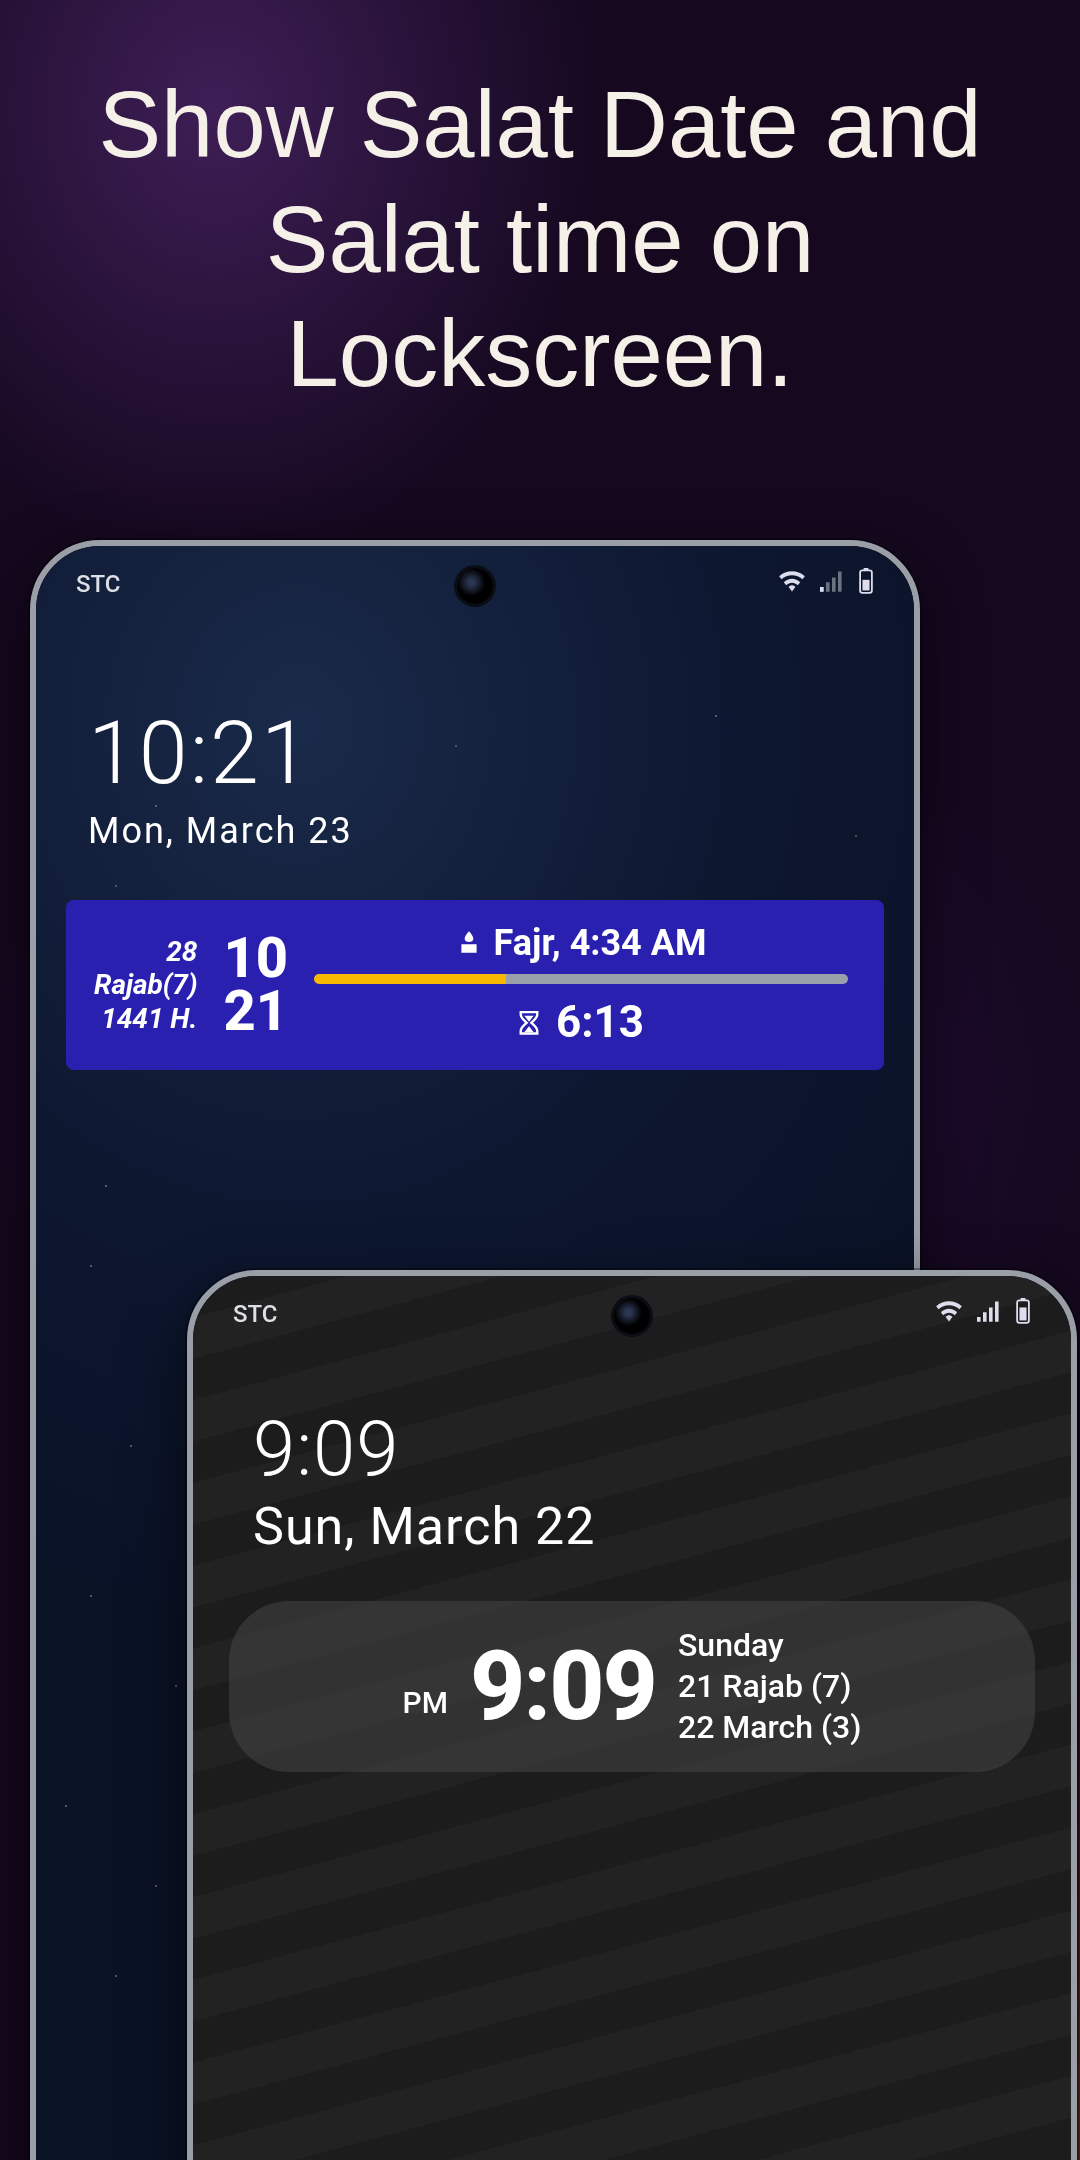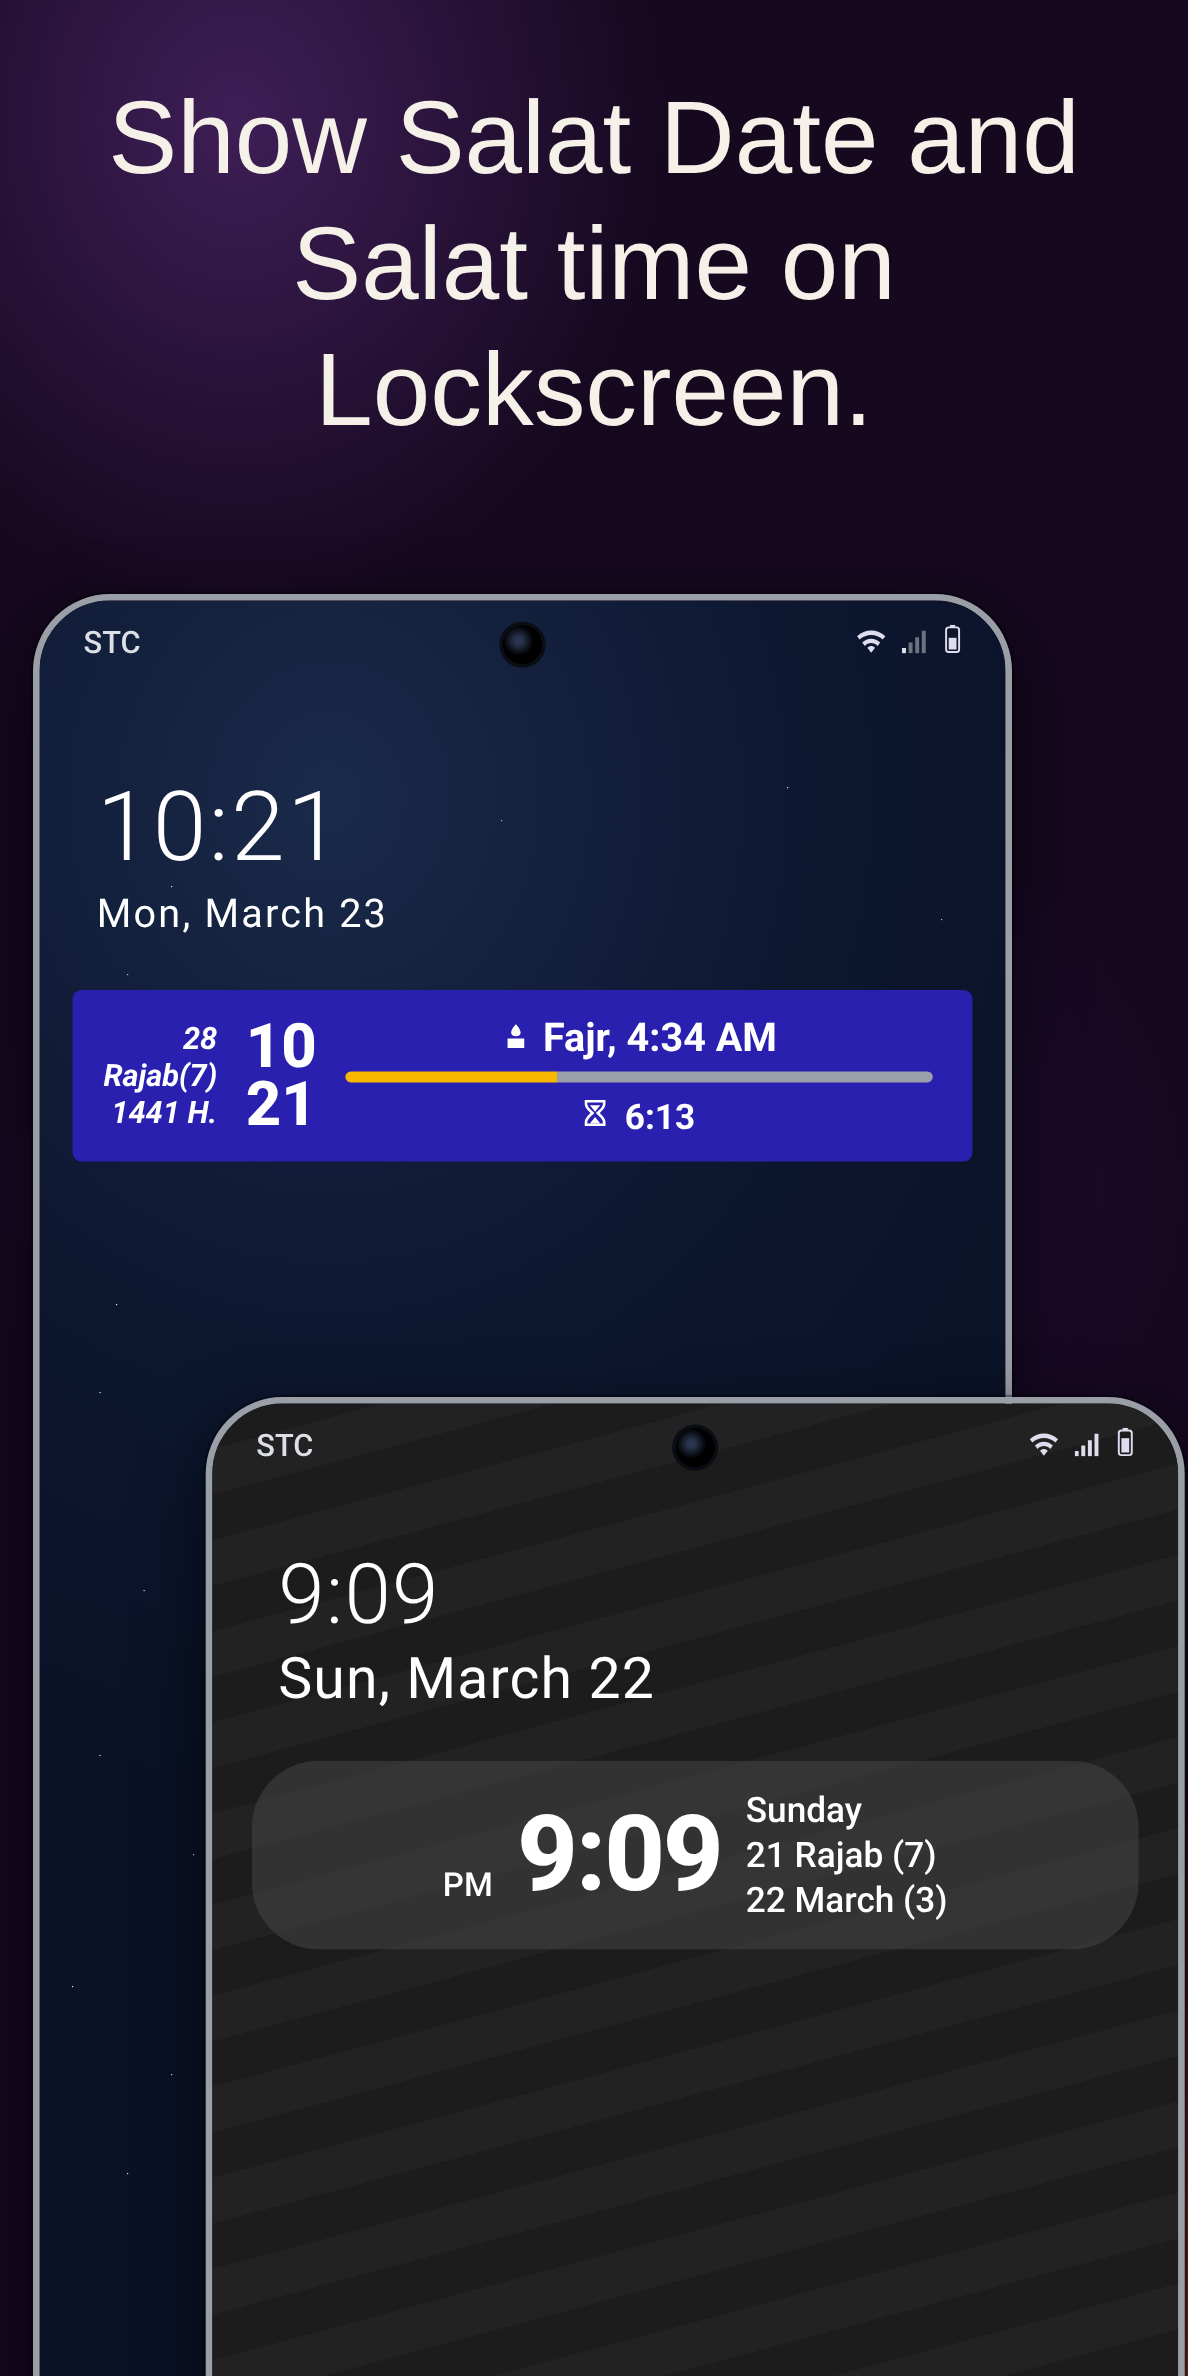--- a/index.html
+++ b/index.html
@@ -70,21 +70,21 @@
     .phone-b .screen {
       background:
         repeating-linear-gradient(165deg, #1c1c1c 0 40px, #222 40px 80px),
         #1b1b1b;
     }
 
     .statusbar {
       position:absolute; top:22px; left:0; right:0;
       display:flex; justify-content:space-between; align-items:center;
       padding:0 40px;
-      color:#dcdfe5; font-size:28px; font-weight:500;
+      color:#dcdfe5; font-size:24px; font-weight:500;
     }
     .status-icons { display:flex; gap:14px; align-items:center; }
     .icon { display:inline-block; }
 
     .camera {
       position:absolute; top:22px; left:50%; transform:translateX(-50%);
       width:36px; height:36px; border-radius:50%;
       background:radial-gradient(circle at 40% 40%, #2a3550 10%, #000 45%);
       box-shadow:0 0 0 3px #0a0d14;
     }
@@ -109,33 +109,33 @@
     }
     .hijri-col { text-align:right; font-style:italic; font-weight:700; font-size:28px; line-height:1.2; }
     .bigtime-col { font-weight:800; font-size:56px; line-height:0.95; }
     .salat-col { flex:1; }
     .salat-row1 { display:flex; align-items:center; gap:12px; font-weight:700; font-size:36px; justify-content:center;}
     .bar {
       height:10px; border-radius:5px;
       background:linear-gradient(to right, #f8b800 0 36%, #9aa0aa 36% 100%);
       margin:10px 0 12px 0;
     }
-    .salat-row2 { text-align:center; font-weight:700; font-size:32px; display:flex; justify-content:center; gap:16px; align-items:center;}
+    .salat-row2 { text-align:center; font-weight:700; font-size:44px; display:flex; justify-content:center; gap:16px; align-items:center;}
 
     
     .widget-b {
       margin:44px 36px 0 36px;
       background:rgba(70,70,70,0.55);
       border-radius:60px;
       padding:24px 44px;
       display:flex; align-items:center; gap:22px;
       color:#fff;
       justify-content:center;
     }
-    .ampm { font-size:30px; font-weight:500; align-self:flex-end; margin-bottom:16px;}
+    .ampm { font-size:30px; font-weight:500; align-self:flex-end; margin-bottom:28px;}
     .big-b { font-size:96px; font-weight:800; letter-spacing:-2px; }
     .info-b { font-size:32px; line-height:1.28; font-weight:500; }
   </style>
 </head>
 <body>
 
 <div class="headline">Show Salat Date and Salat time on Lockscreen.</div>
 
 <div class="phone phone-a">
   <div class="screen">

